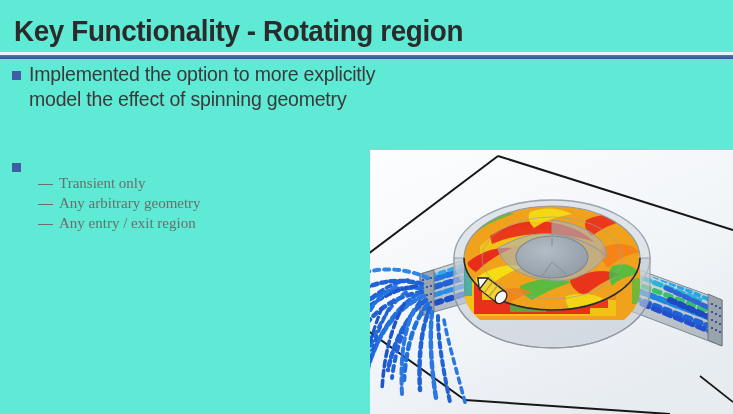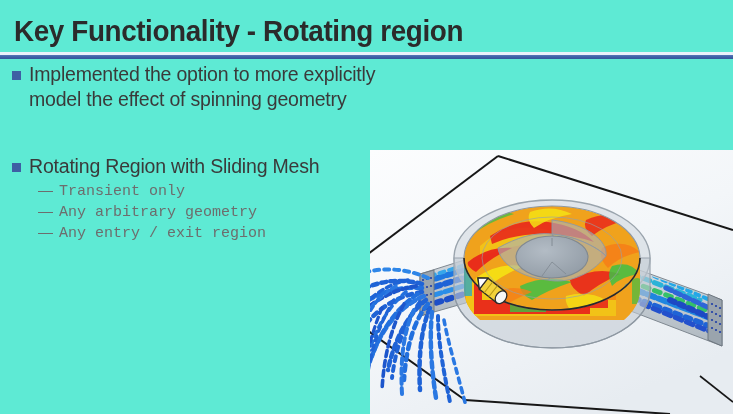--- a/index.html
+++ b/index.html
@@ -97,21 +97,21 @@
     flex: 0 0 auto;
     color: #6d6d6d;
     font-size: 15px;
     margin-right: 6px;
     font-family: "Liberation Sans", sans-serif;
   }
   .sub-text {
     font-size: 15px;
     line-height: 19px;
     color: #6d6d6d;
-    font-family: Liberation Mono, monospace;
+    font-family: Liberation Serif, serif;
   }
   .gap-1 { height: 12px; }
   .gap-2 { height: 30px; }
 
   
   #cfd-figure {
     position: absolute;
     left: 370px;
     top: 150px;
     width: 363px;
@@ -139,21 +139,20 @@
       <span class="bullet-text wide">Implemented the option to more explicitly model the effect of spinning geometry</span>
     </div>
 
     <div class="gap-1"></div>
 
 
     <div class="gap-2"></div>
 
     <div class="bullet-row">
       <span class="bullet-marker"></span>
-      <span class="bullet-text">Rotating Region with Sliding Mesh</span>
     </div>
 
     <div class="sub-list">
       <div class="sub-row">
         <span class="sub-dash">—</span>
         <span class="sub-text">Transient only</span>
       </div>
       <div class="sub-row">
         <span class="sub-dash">—</span>
         <span class="sub-text">Any arbitrary geometry</span>

